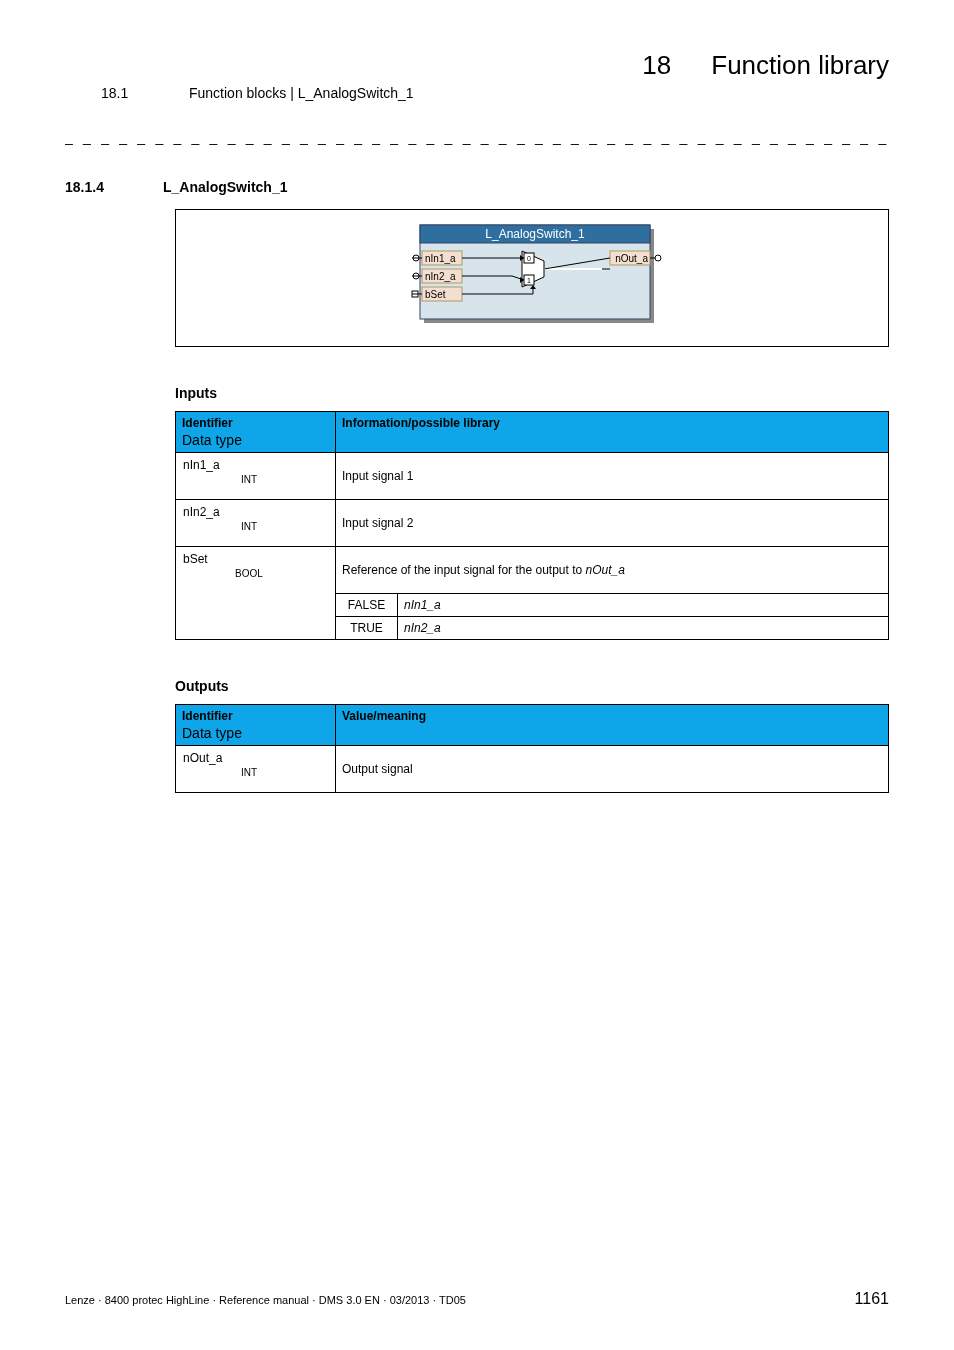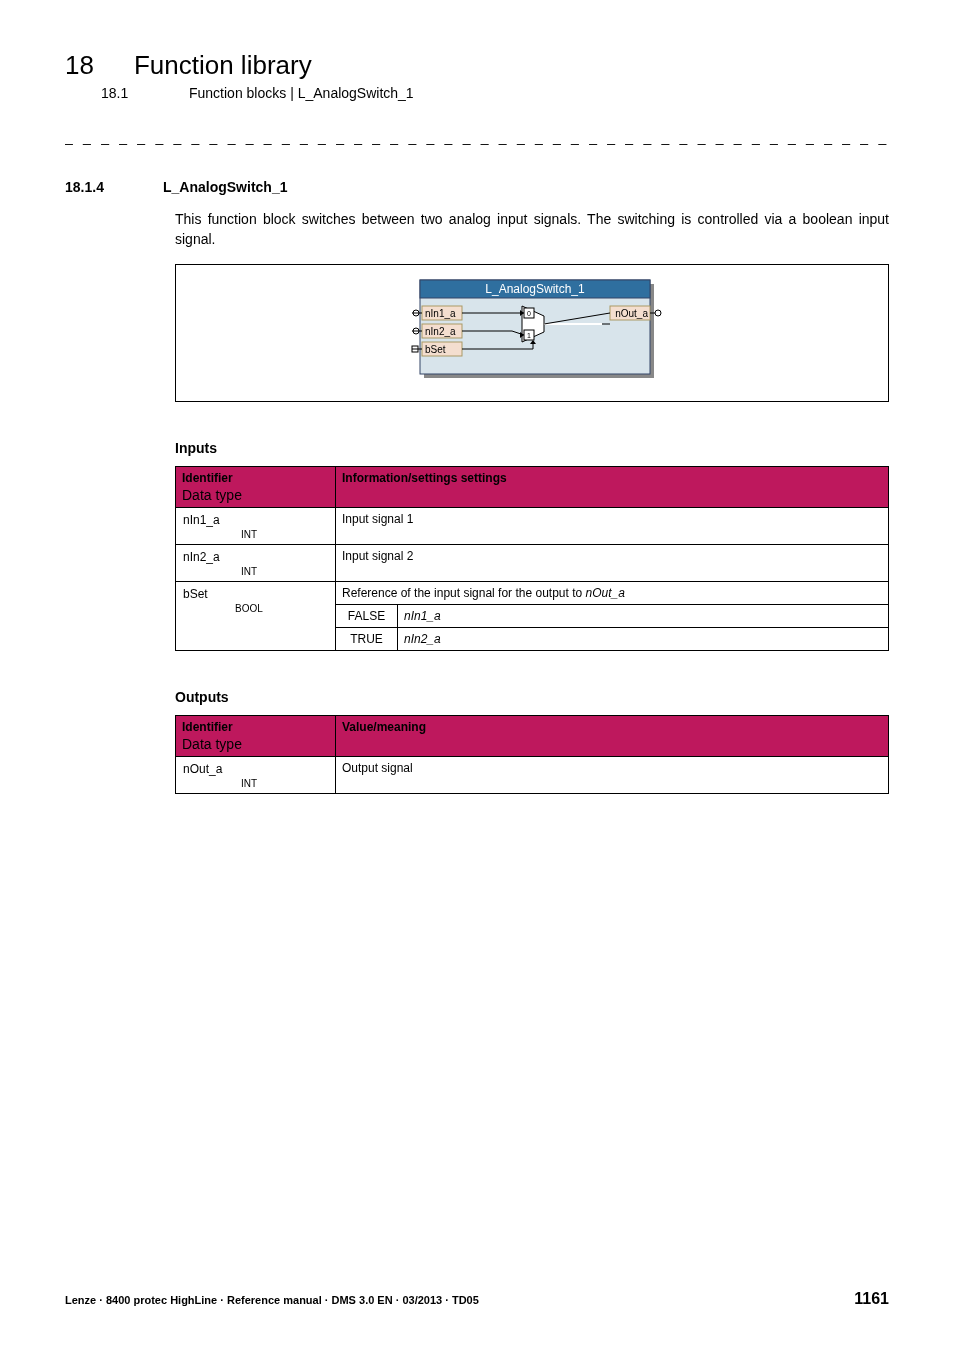--- a/index.html
+++ b/index.html
@@ -12,20 +12,21 @@
     color: #000;
     position: relative;
   }
   .page {
     padding: 50px 65px 0 65px;
   }
   .head-line {
     display: flex;
     align-items: baseline;
     gap: 40px;
+    justify-content: flex-end;
   }
   .chapnum {
     font-size: 26px;
     font-weight: 400;
   }
   .chapttl {
     font-size: 26px;
     font-weight: 400;
   }
   .sub-line {
@@ -97,37 +98,37 @@
     width: 100%;
     margin-top: 10px;
     table-layout: fixed;
   }
   table.io th, table.io td {
     border: 1px solid #000;
     font-size: 12px;
     vertical-align: top;
   }
   table.io th {
-    background: #be185d;
+    background: #0ea5e9;
     font-weight: 700;
     text-align: left;
     padding: 4px 6px;
   }
   .id-cell {
     padding: 4px 6px 2px 6px;
   }
   .dtype {
     text-align: center;
     font-size: 10px;
     color: #000;
     padding: 0 19px 3px 6px;
     display: block;
   }
   .info-cell {
-    padding: 4px 6px;
+    padding: 16px 6px;
   }
   .sub-left {
     text-align: center;
     padding: 4px 6px;
     width: 60px;
   }
   .sub-right {
     padding: 4px 6px;
     font-style: italic;
   }
@@ -135,21 +136,20 @@
   .footer {
     position: absolute;
     bottom: 42px;
     left: 65px;
     right: 65px;
     font-size: 11px;
     color: #000;
     display: flex;
     justify-content: space-between;
     align-items: baseline;
-    font-weight: bold;
   }
   .footer .pnum { font-size: 16px; }
   .th-dtype {
     display:block;
     text-align:left;
     font-size:14px;
     font-weight:400;
     padding-top:2px;
   }
 </style>
@@ -168,21 +168,20 @@
   </div>
 
   <div class="dashes">_ _ _ _ _ _ _ _ _ _ _ _ _ _ _ _ _ _ _ _ _ _ _ _ _ _ _ _ _ _ _ _ _ _ _ _ _ _ _ _ _ _ _ _ _ _ _ _ _ _ _ _ _ _ _ _ _ _ _ _ _ _ _ _</div>
 
   <div class="section-row">
     <div class="secnum">18.1.4</div>
     <div class="secttl">L_AnalogSwitch_1</div>
   </div>
 
   <div class="body-indent">
-    <div class="para">This function block switches between two analog input signals. The switching is controlled via a boolean input signal.</div>
 
     <div class="diagram-box">
       <svg width="340" height="110" viewBox="0 0 340 110">
 
         <rect x="62" y="6" width="230" height="94" fill="#888" stroke="none"></rect>
 
         <rect x="58" y="2" width="230" height="94" fill="#d8e4eb" stroke="#346" stroke-width="1"></rect>
 
         <rect x="58" y="2" width="230" height="18" fill="#2f6f9f" stroke="#346" stroke-width="1"></rect>
         <text x="173" y="15" text-anchor="middle" fill="#fff" font-size="12" font-family="Arial">L_AnalogSwitch_1</text>
@@ -235,21 +234,21 @@
         <col style="width:160px">
         <col style="width:62px">
         <col>
       </colgroup>
       <tbody>
           <tr>
         <th>
           <span>Identifier</span>
           <span class="th-dtype">Data type</span>
         </th>
-        <th colspan="2">Information/settings settings</th>
+        <th colspan="2">Information/possible library</th>
       </tr>
       <tr>
         <td>
           <div class="id-cell">nIn1_a</div>
           <span class="dtype">INT</span>
         </td>
         <td class="info-cell" colspan="2">Input signal 1</td>
       </tr>
       <tr>
         <td>

